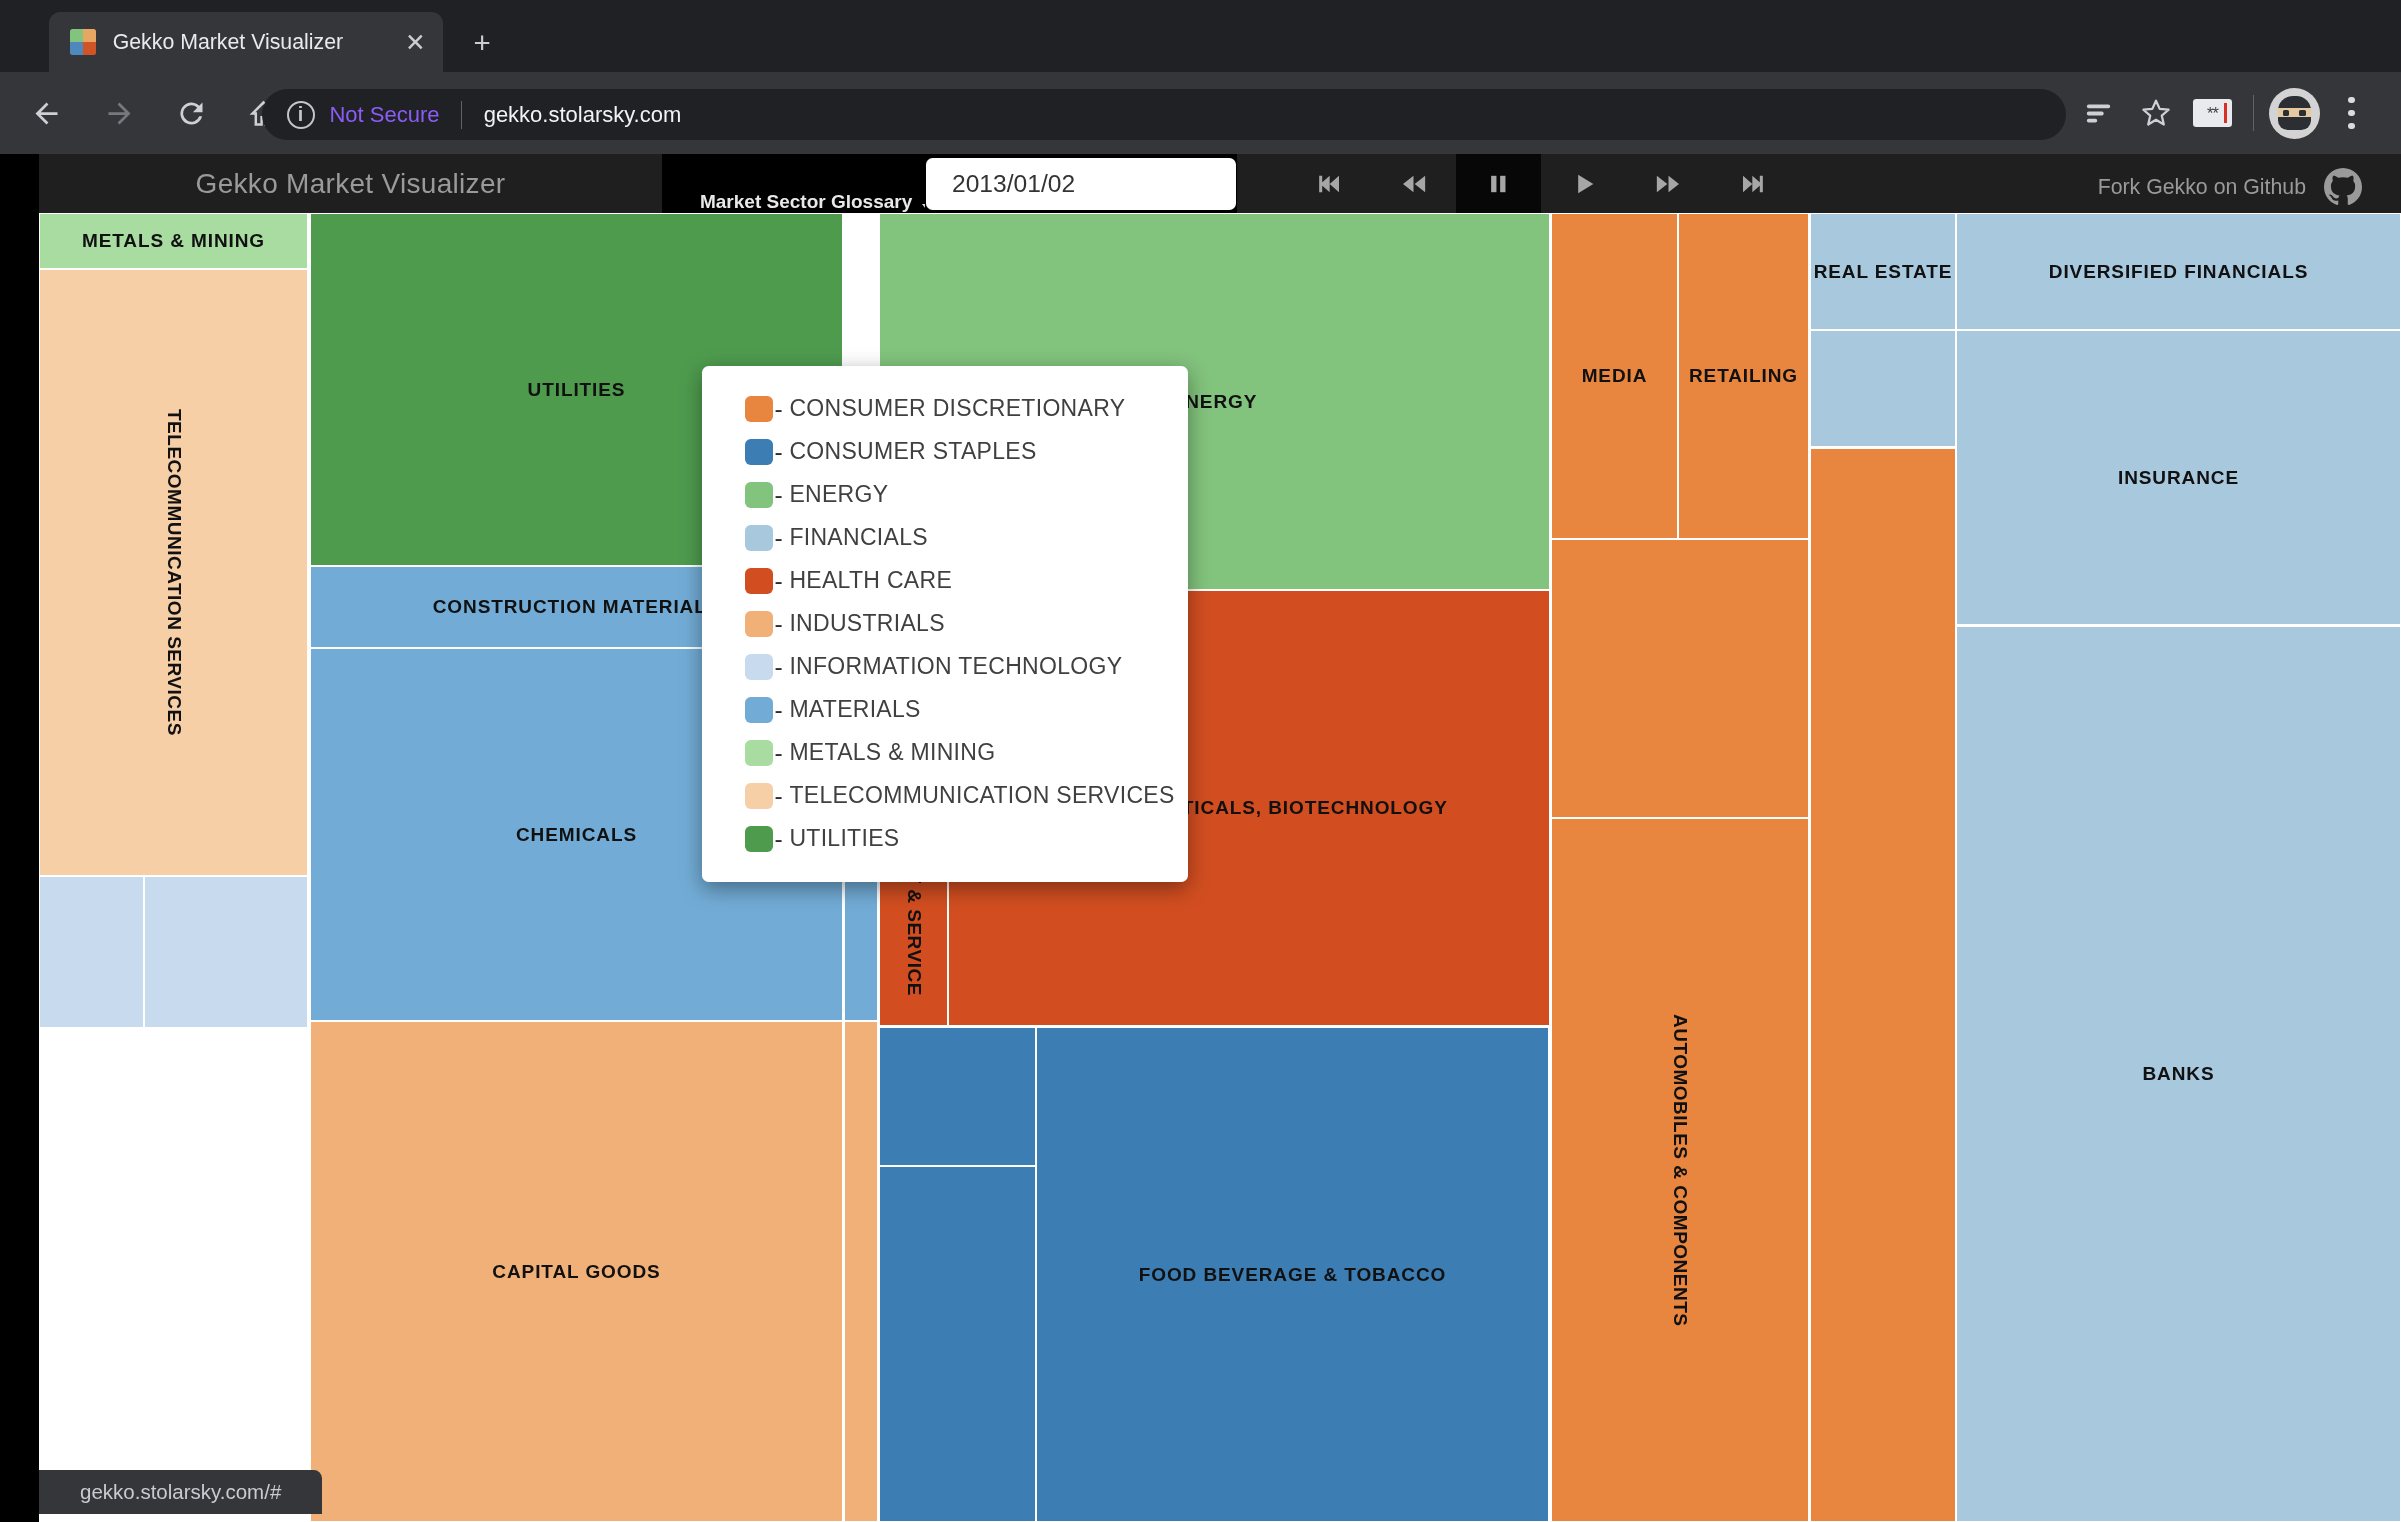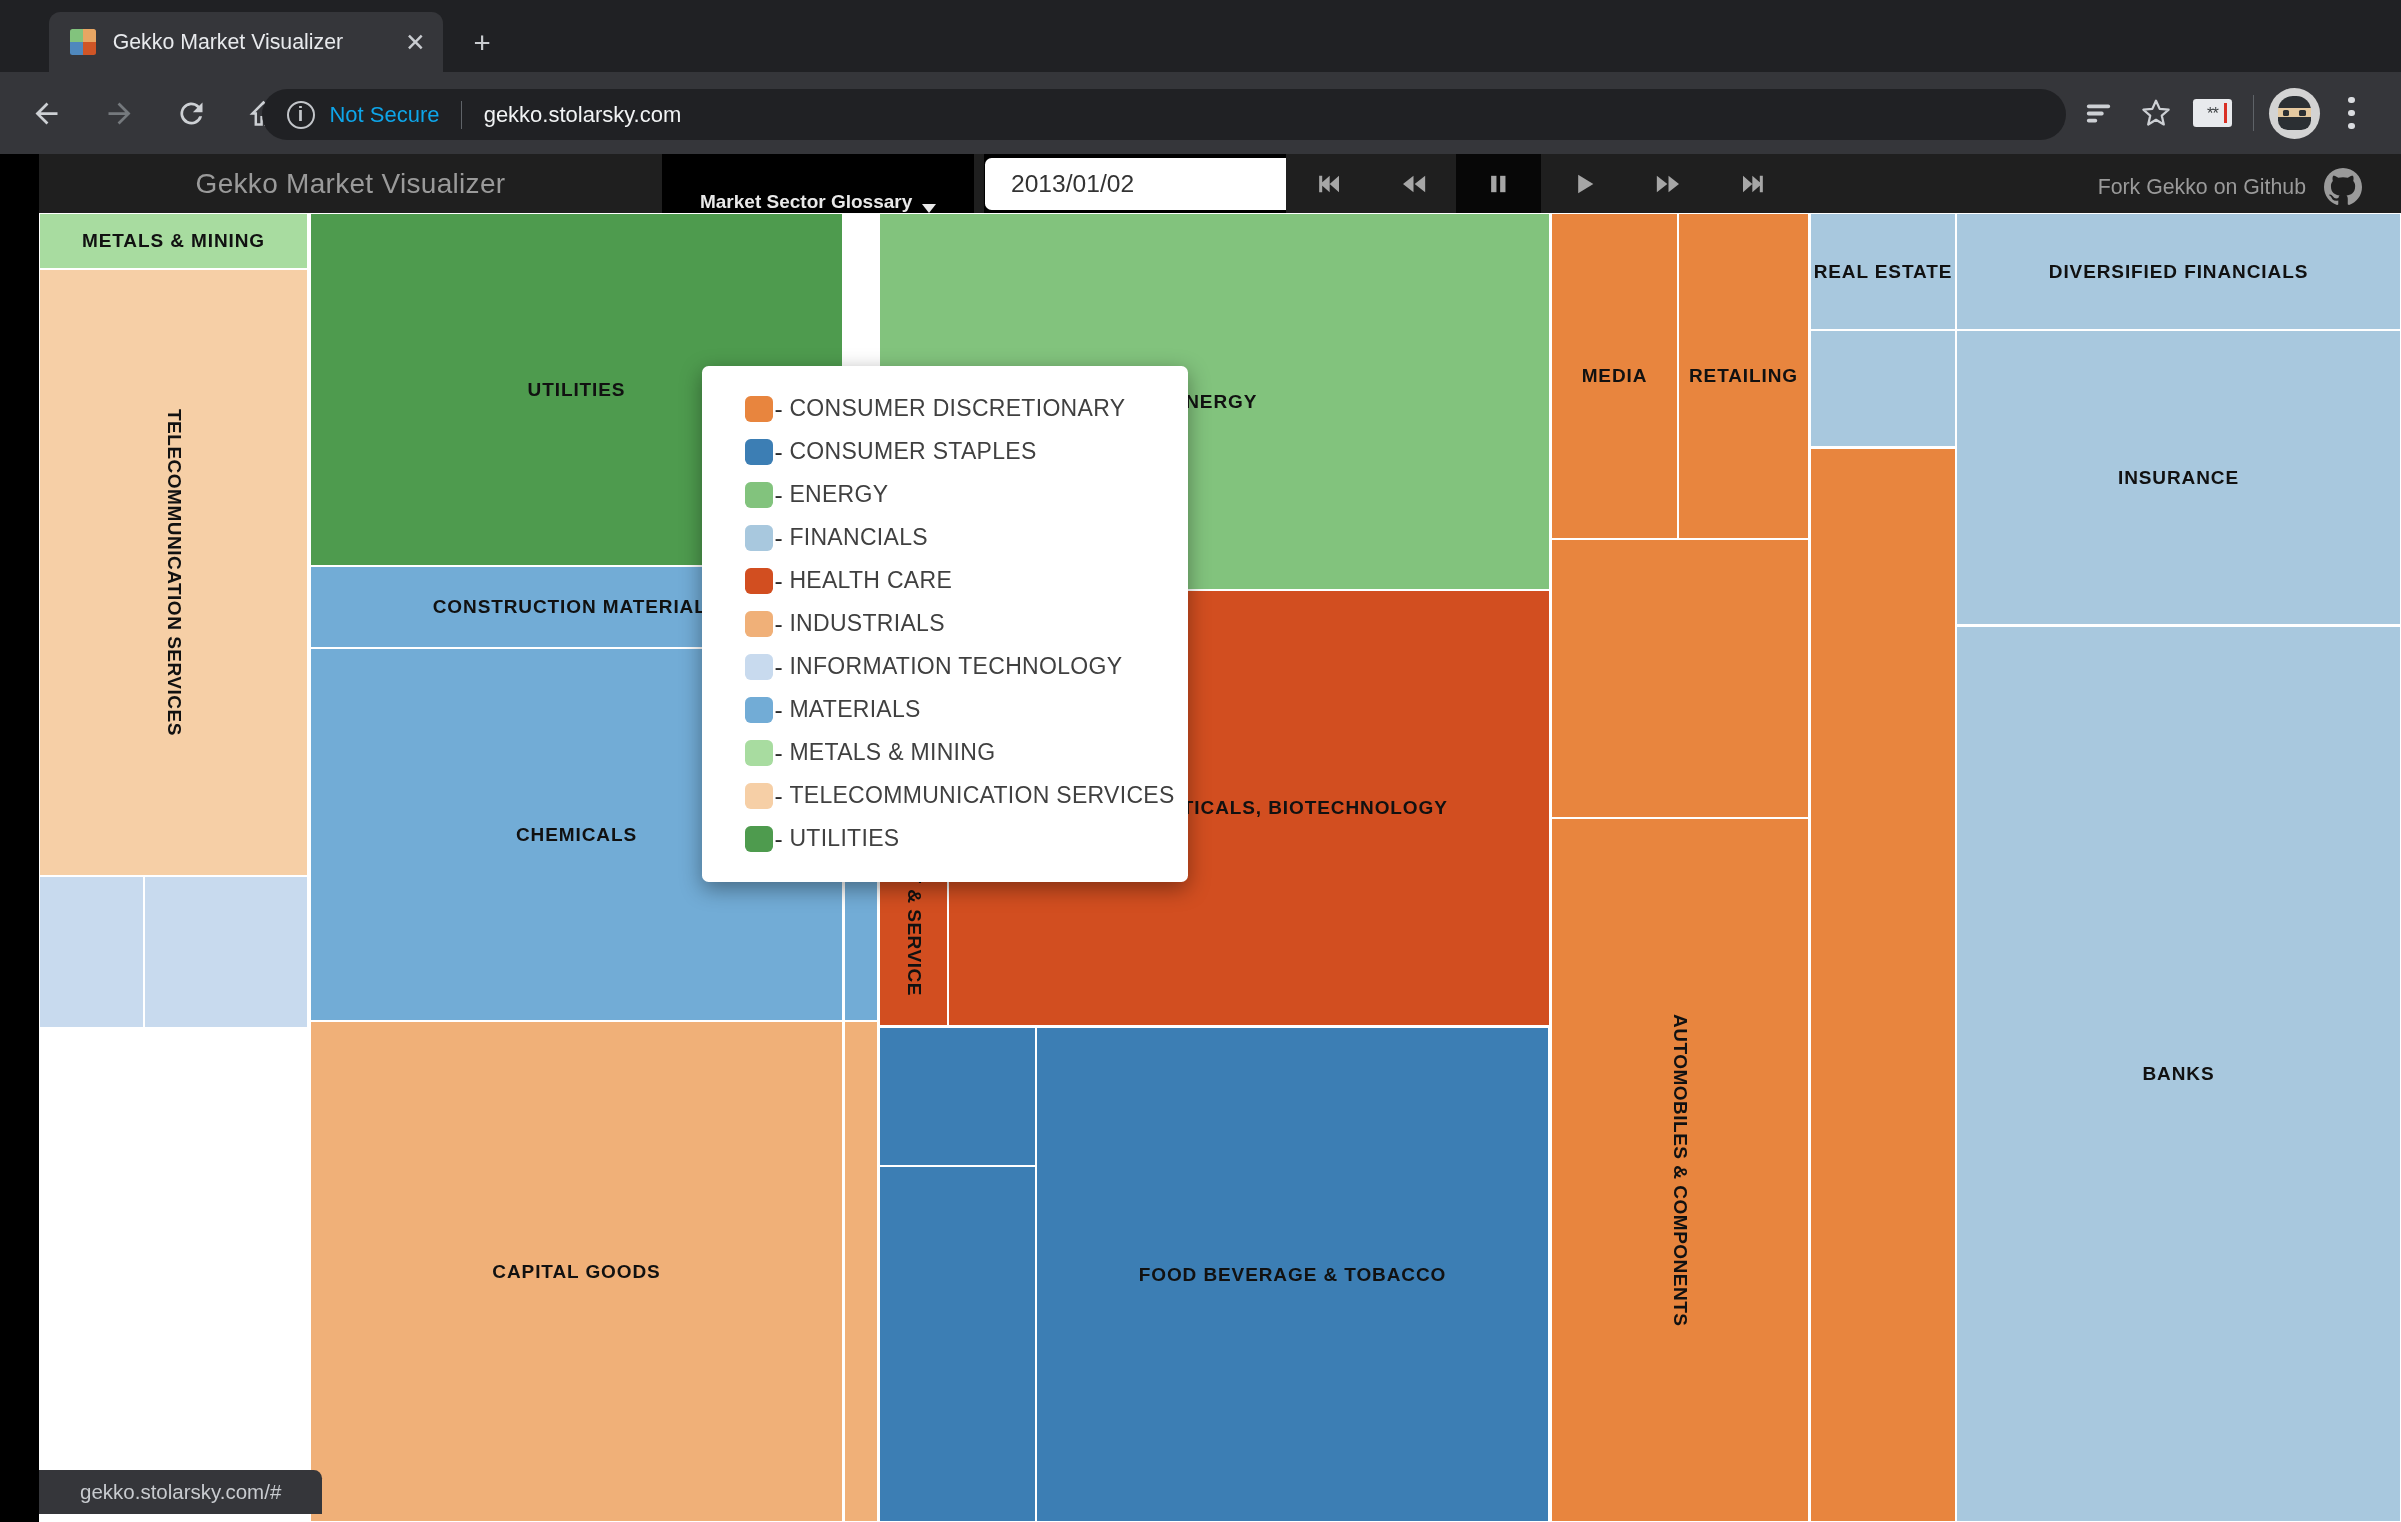--- a/index.html
+++ b/index.html
@@ -89,21 +89,21 @@
   .omni-info {
     width: 28px; height: 28px;
     border: 2.5px solid #c2c5c9;
     border-radius: 50%;
     color: #c2c5c9;
     font-size: 19.7px; font-weight: bold;
     display: flex; align-items: center; justify-content: center;
     flex: 0 0 auto;
   }
   .omni-notsecure {
-    color: #0ea5e9; font-size: 22px;
+    color: #8b5cf6; font-size: 22px;
     margin-left: 14.8px; white-space: nowrap;
   }
   .omni-sep {
     width: 1.6px; height: 28px; background: #5f6368;
     margin: 0 21.3px; flex: 0 0 auto;
   }
   .omni-url { color: #f1f3f4; font-size: 22px; white-space: nowrap; }
 
   .nav-right {
     position: absolute; right: 0; top: 72px;
@@ -183,21 +183,21 @@
     gap: 9.8px;
   }
   .glossary-label { color: #e9e9e9; font-size: 19px; font-weight: bold; }
   .caret {
     width: 0; height: 0;
     border-left: 7.4px solid transparent;
     border-right: 7.4px solid transparent;
     border-top: 9px solid #e9e9e9;
   }
   .dateslot {
-    position: absolute; left: 945px; top: 0;
+    position: absolute; left: 886px; top: 0;
     width: 312px; height: 59px;
     background: #000;
     display: flex; align-items: center; justify-content: center;
   }
   .dateinput {
     width: 310px; height: 52px;
     background: #fff; border: none; outline: none;
     border-radius: 6.6px;
     font-family: "Liberation Sans", sans-serif;
     font-size: 24.6px; color: #333;

